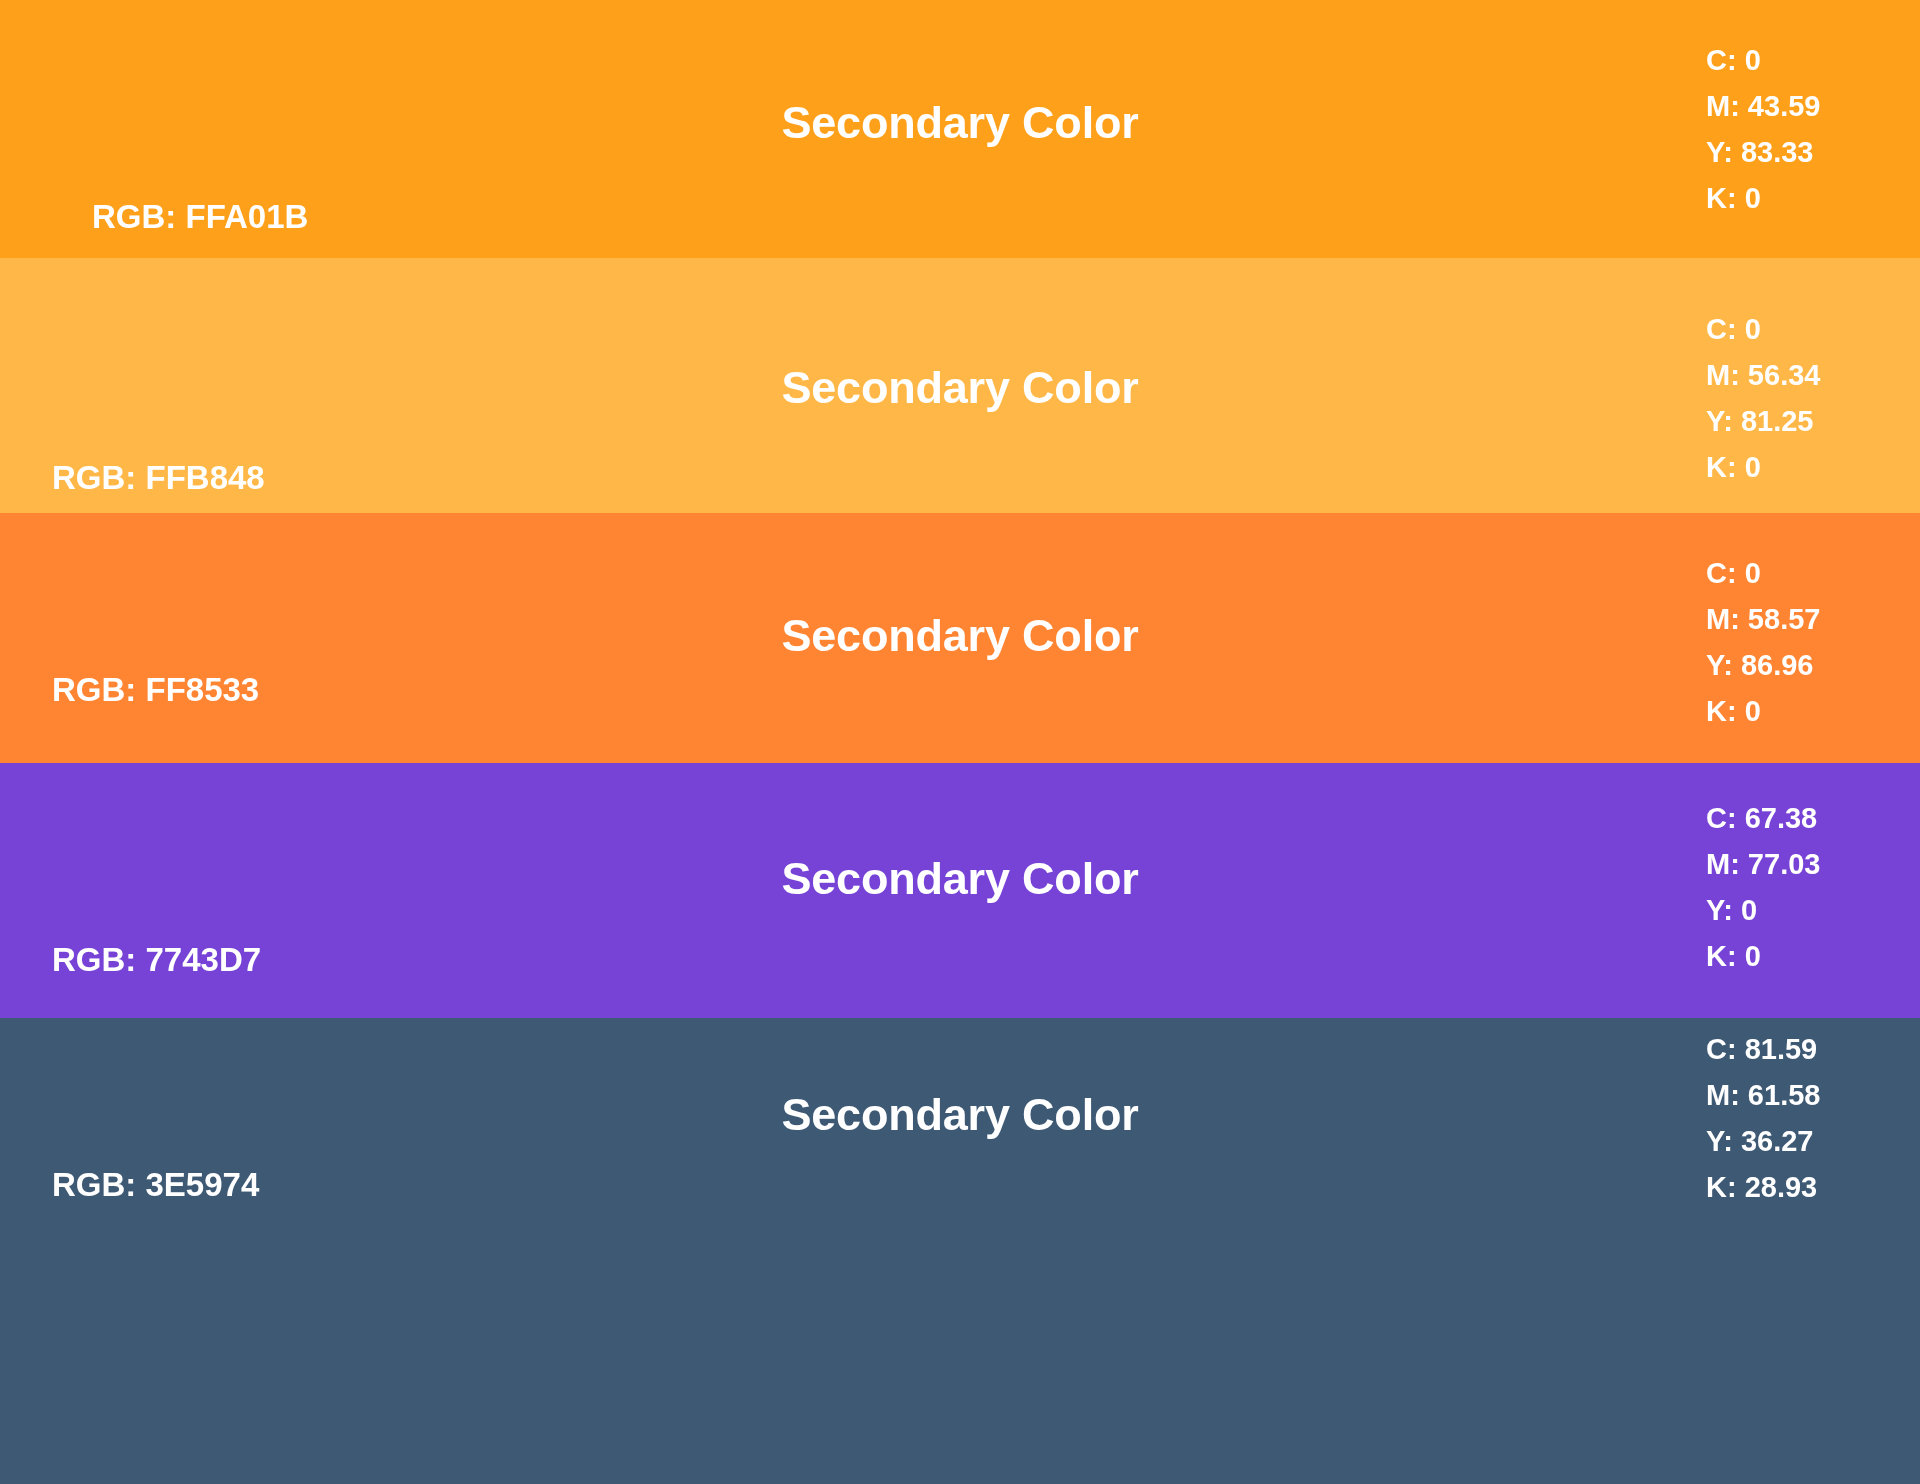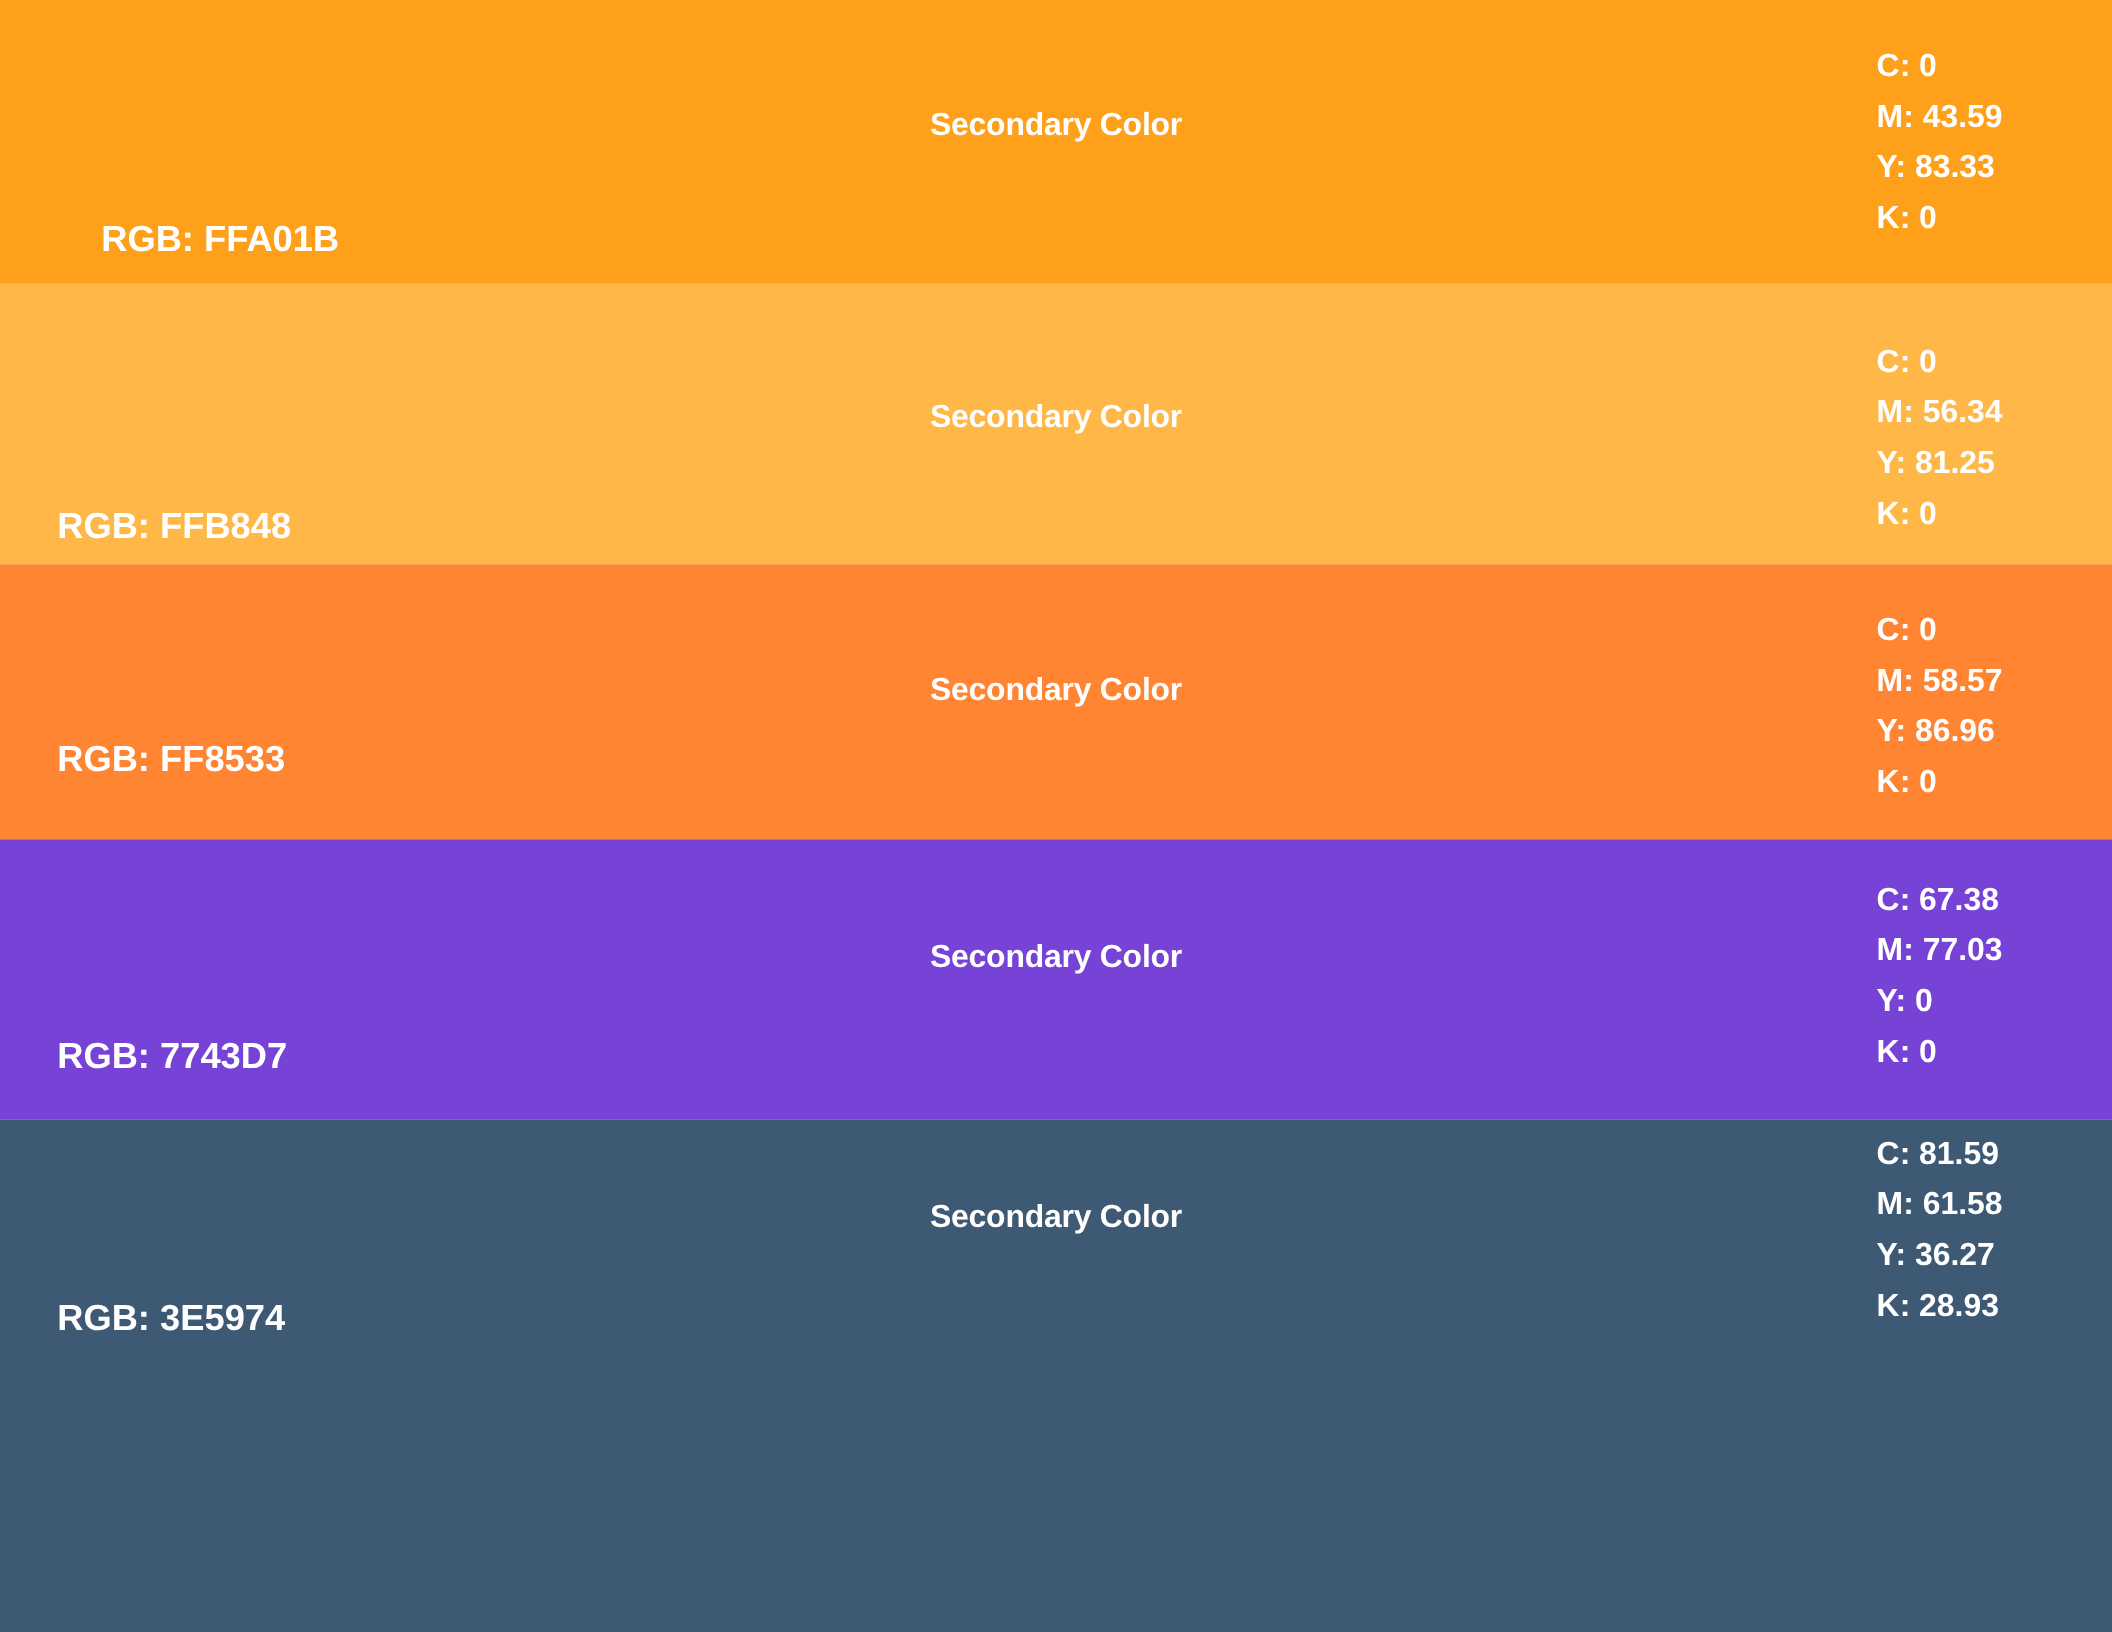--- a/index.html
+++ b/index.html
@@ -28,21 +28,21 @@
   }
 
   
   .swatch-title {
     position: absolute;
     left: 0;
     width: 100%;
     text-align: center;
     color: #ffffff;
     font-family: "Liberation Sans", "DejaVu Sans", sans-serif;
-    font-size: 29px;
+    font-size: 45px;
     font-weight: 700;
     letter-spacing: -0.2px;
     line-height: 1;
     white-space: nowrap;
   }
 
   
   .swatch-rgb {
     position: absolute;
     left: 52px;
@@ -87,21 +87,21 @@
   .row-2 .swatch-rgb   { top: 160px; }
   .row-2 .swatch-cmyk  { top: 46px; }
 
   .row-3 { height: 255px; }
   .row-3 .swatch-title { top: 93px; }
   .row-3 .swatch-rgb   { top: 180px; }
   .row-3 .swatch-cmyk  { top: 41px; }
 
   .row-4 { height: 466px; }
   .row-4 .swatch-title { top: 74px; }
-  .row-4 .swatch-rgb   { top: 150px; margin-top: 13px; }
+  .row-4 .swatch-rgb   { top: 150px; }
   .row-4 .swatch-cmyk  { top: 17px; }
 </style>
 </head>
 <body style="background: rgb(255, 255, 255);">
 
 <div id="palette">
 
   <section class="swatch row-0" style="background: rgb(255, 160, 27);">
     <div class="swatch-title">Secondary Color</div>
     <div class="swatch-rgb">RGB: FFA01B</div>

